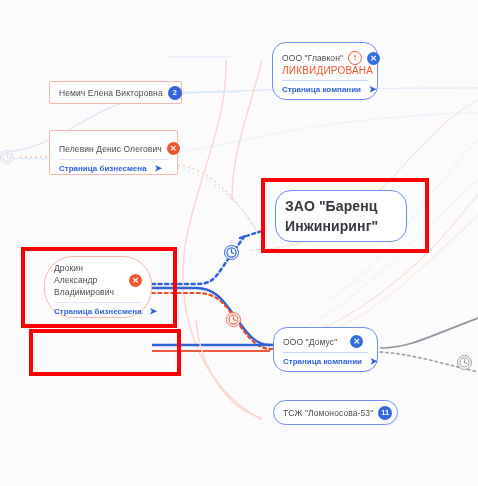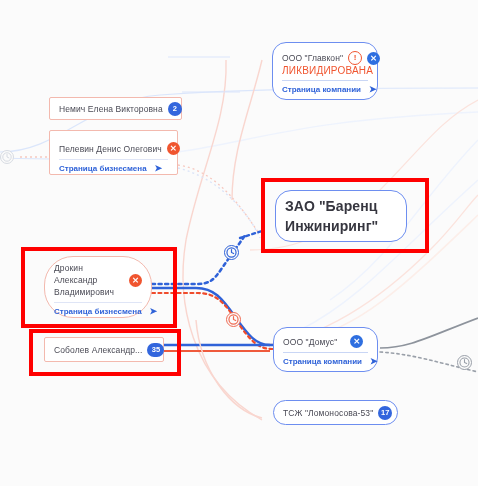--- a/index.html
+++ b/index.html
@@ -163,21 +163,21 @@
 
     <path d="M380,348 C410,348 430,336 478,318" fill="none" stroke="#8d939c" stroke-width="1.7"></path>
     <path d="M380,352 C412,354 436,362 478,372" fill="none" stroke="#9aa0a9" stroke-width="1.6" stroke-dasharray="2.4 3.2" stroke-linecap="round"></path>
 
     <path d="M240,238 L262,231" fill="none" stroke="#2f62d8" stroke-width="2.4" stroke-dasharray="3 3.4" stroke-linecap="round"></path>
 
     <path d="M262,418 C230,410 200,370 196,320" fill="none" stroke="#f9d6cf" stroke-width="1.5"></path>
   </svg>
 
 
-  <div class="node rect" style="left:49px;top:97px;width:133px;height:23px;">
+  <div class="node rect" style="left:49px;top:81px;width:133px;height:23px;">
     <div class="row">
       <span class="title">Немич Елена Викторовна</span>
       <span class="badge">2</span>
     </div>
   </div>
 
   <div class="node rect" style="left:49px;top:130px;width:129px;height:45px;padding-top:10px;">
     <div class="row">
       <span class="title">Пелевин Денис Олегович</span>
       <span class="xbtn red">×</span>
@@ -214,43 +214,37 @@
       <span class="title two">Дрокин Александр Владимирович</span>
       <span class="xbtn red">×</span>
     </div>
     <div class="sep rose"></div>
     <a class="link">
       <span>Страница бизнесмена</span>
       <span class="arrow">➤</span>
     </a>
   </div>
 
-  <div class="node rect" style="left:44px;top:337px;width:120px;height:25px;">
-    <div class="row">
-      <span class="title">Соболев Александр...</span>
-      <span class="badge wide">35</span>
-    </div>
-  </div>
 
   <div class="node pill" style="left:273px;top:327px;width:105px;height:45px;padding-top:2px;">
     <div class="row">
       <span class="title">ООО "Домус"</span>
       <span class="xbtn blue" style="margin-left:8px;">×</span>
     </div>
     <div class="sep"></div>
     <a class="link">
       <span>Страница компании</span>
       <span class="arrow">➤</span>
     </a>
   </div>
 
   <div class="node pill" style="left:273px;top:400px;width:125px;height:25px;">
     <div class="row">
       <span class="title">ТСЖ "Ломоносова-53"</span>
-      <span class="badge">17</span>
+      <span class="badge">11</span>
     </div>
   </div>
 
   <div class="clock" style="left:0px;top:150px;width:14px;height:14px;border:1.2px solid #d7dbe2;">
     <svg width="12" height="12" viewBox="0 0 12 12">
       <circle cx="6" cy="6" r="4.2" fill="none" stroke="#d7dbe2" stroke-width="1"></circle>
       <path d="M6,3.4 L6,6 L7.9,6.9" stroke="#d7dbe2" stroke-width="1" fill="none" stroke-linecap="round"></path>
     </svg>
   </div>
 

